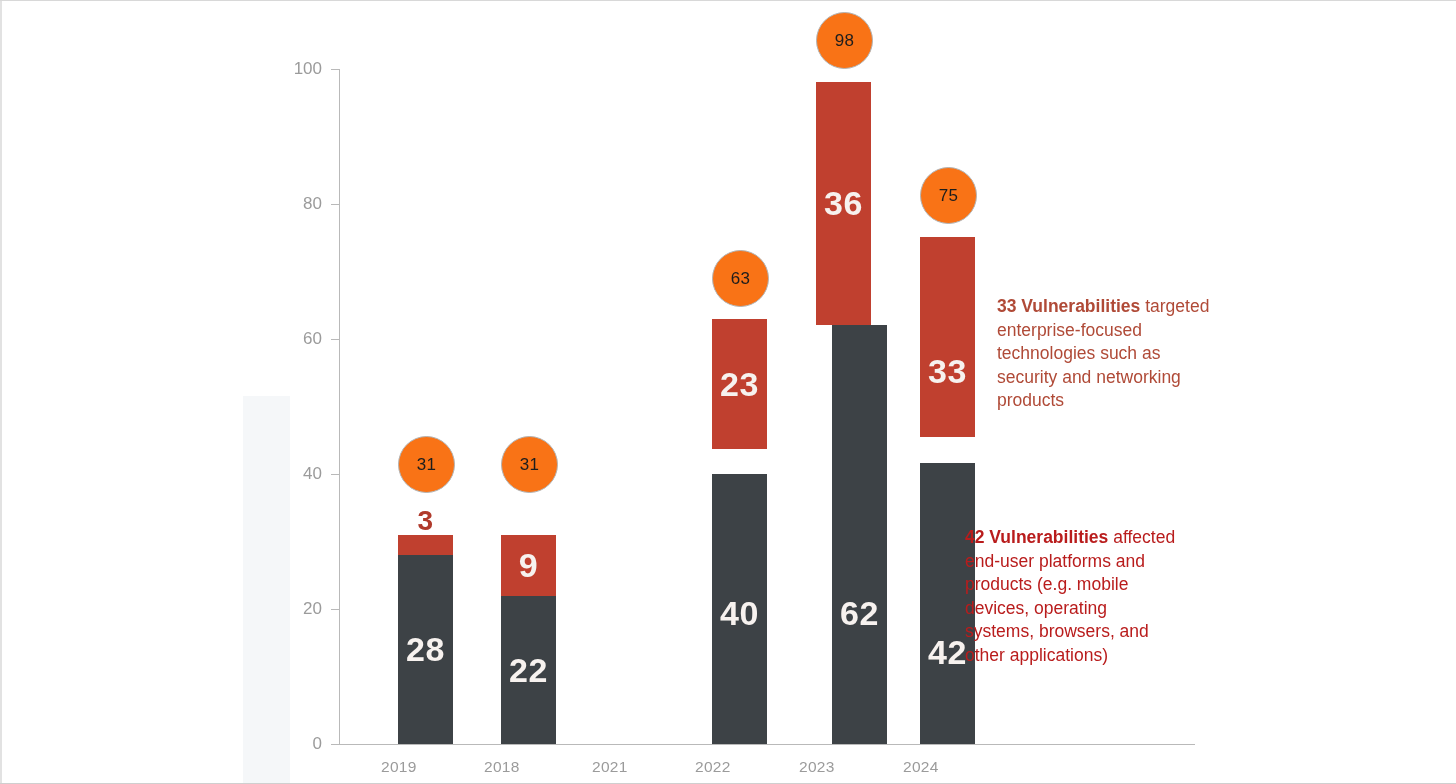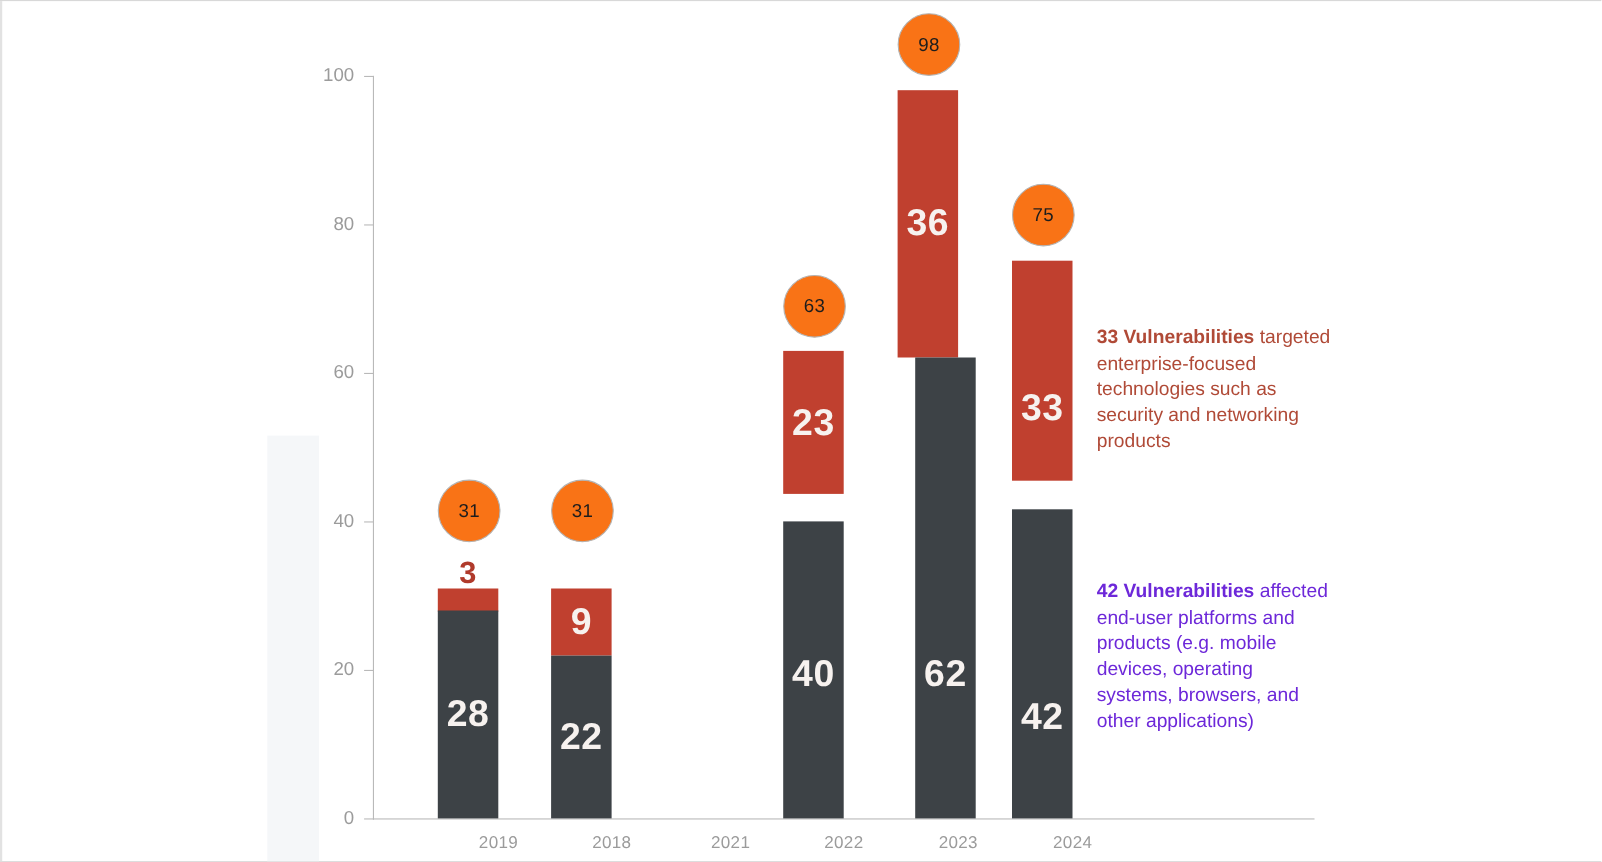--- a/index.html
+++ b/index.html
@@ -72,21 +72,21 @@
     width: 52px;
     text-align: right;
     color: #9b9b9b;
     font-size: 17px;
   }
 
   .xlabel {
     position: absolute;
     top: 757px;
     width: 90px;
-    text-align: right;
+    text-align: left;
     color: #9b9b9b;
     font-size: 15.5px;
     letter-spacing: 0.3px;
   }
 
   
   .bar-group { position: absolute; }
   .seg {
     position: absolute;
     left: 0;
@@ -128,21 +128,21 @@
 
   
   .annot {
     position: absolute;
     width: 215px;
     font-size: 17.5px;
     line-height: 23.5px;
   }
   .annot .lead { font-weight: bold; }
   .annot-red  { left: 997px; top: 294px; color: #b04a37; }
-  .annot-dark { left: 997px; top: 525px; color: #6d28d9; }
+  .annot-dark { left: 965px; top: 525px; color: #b91c1c; }
 </style>
 </head>
 <body>
 
 <div id="page">
 
   <div class="left-band"></div>
 
   <div class="chart">
 

